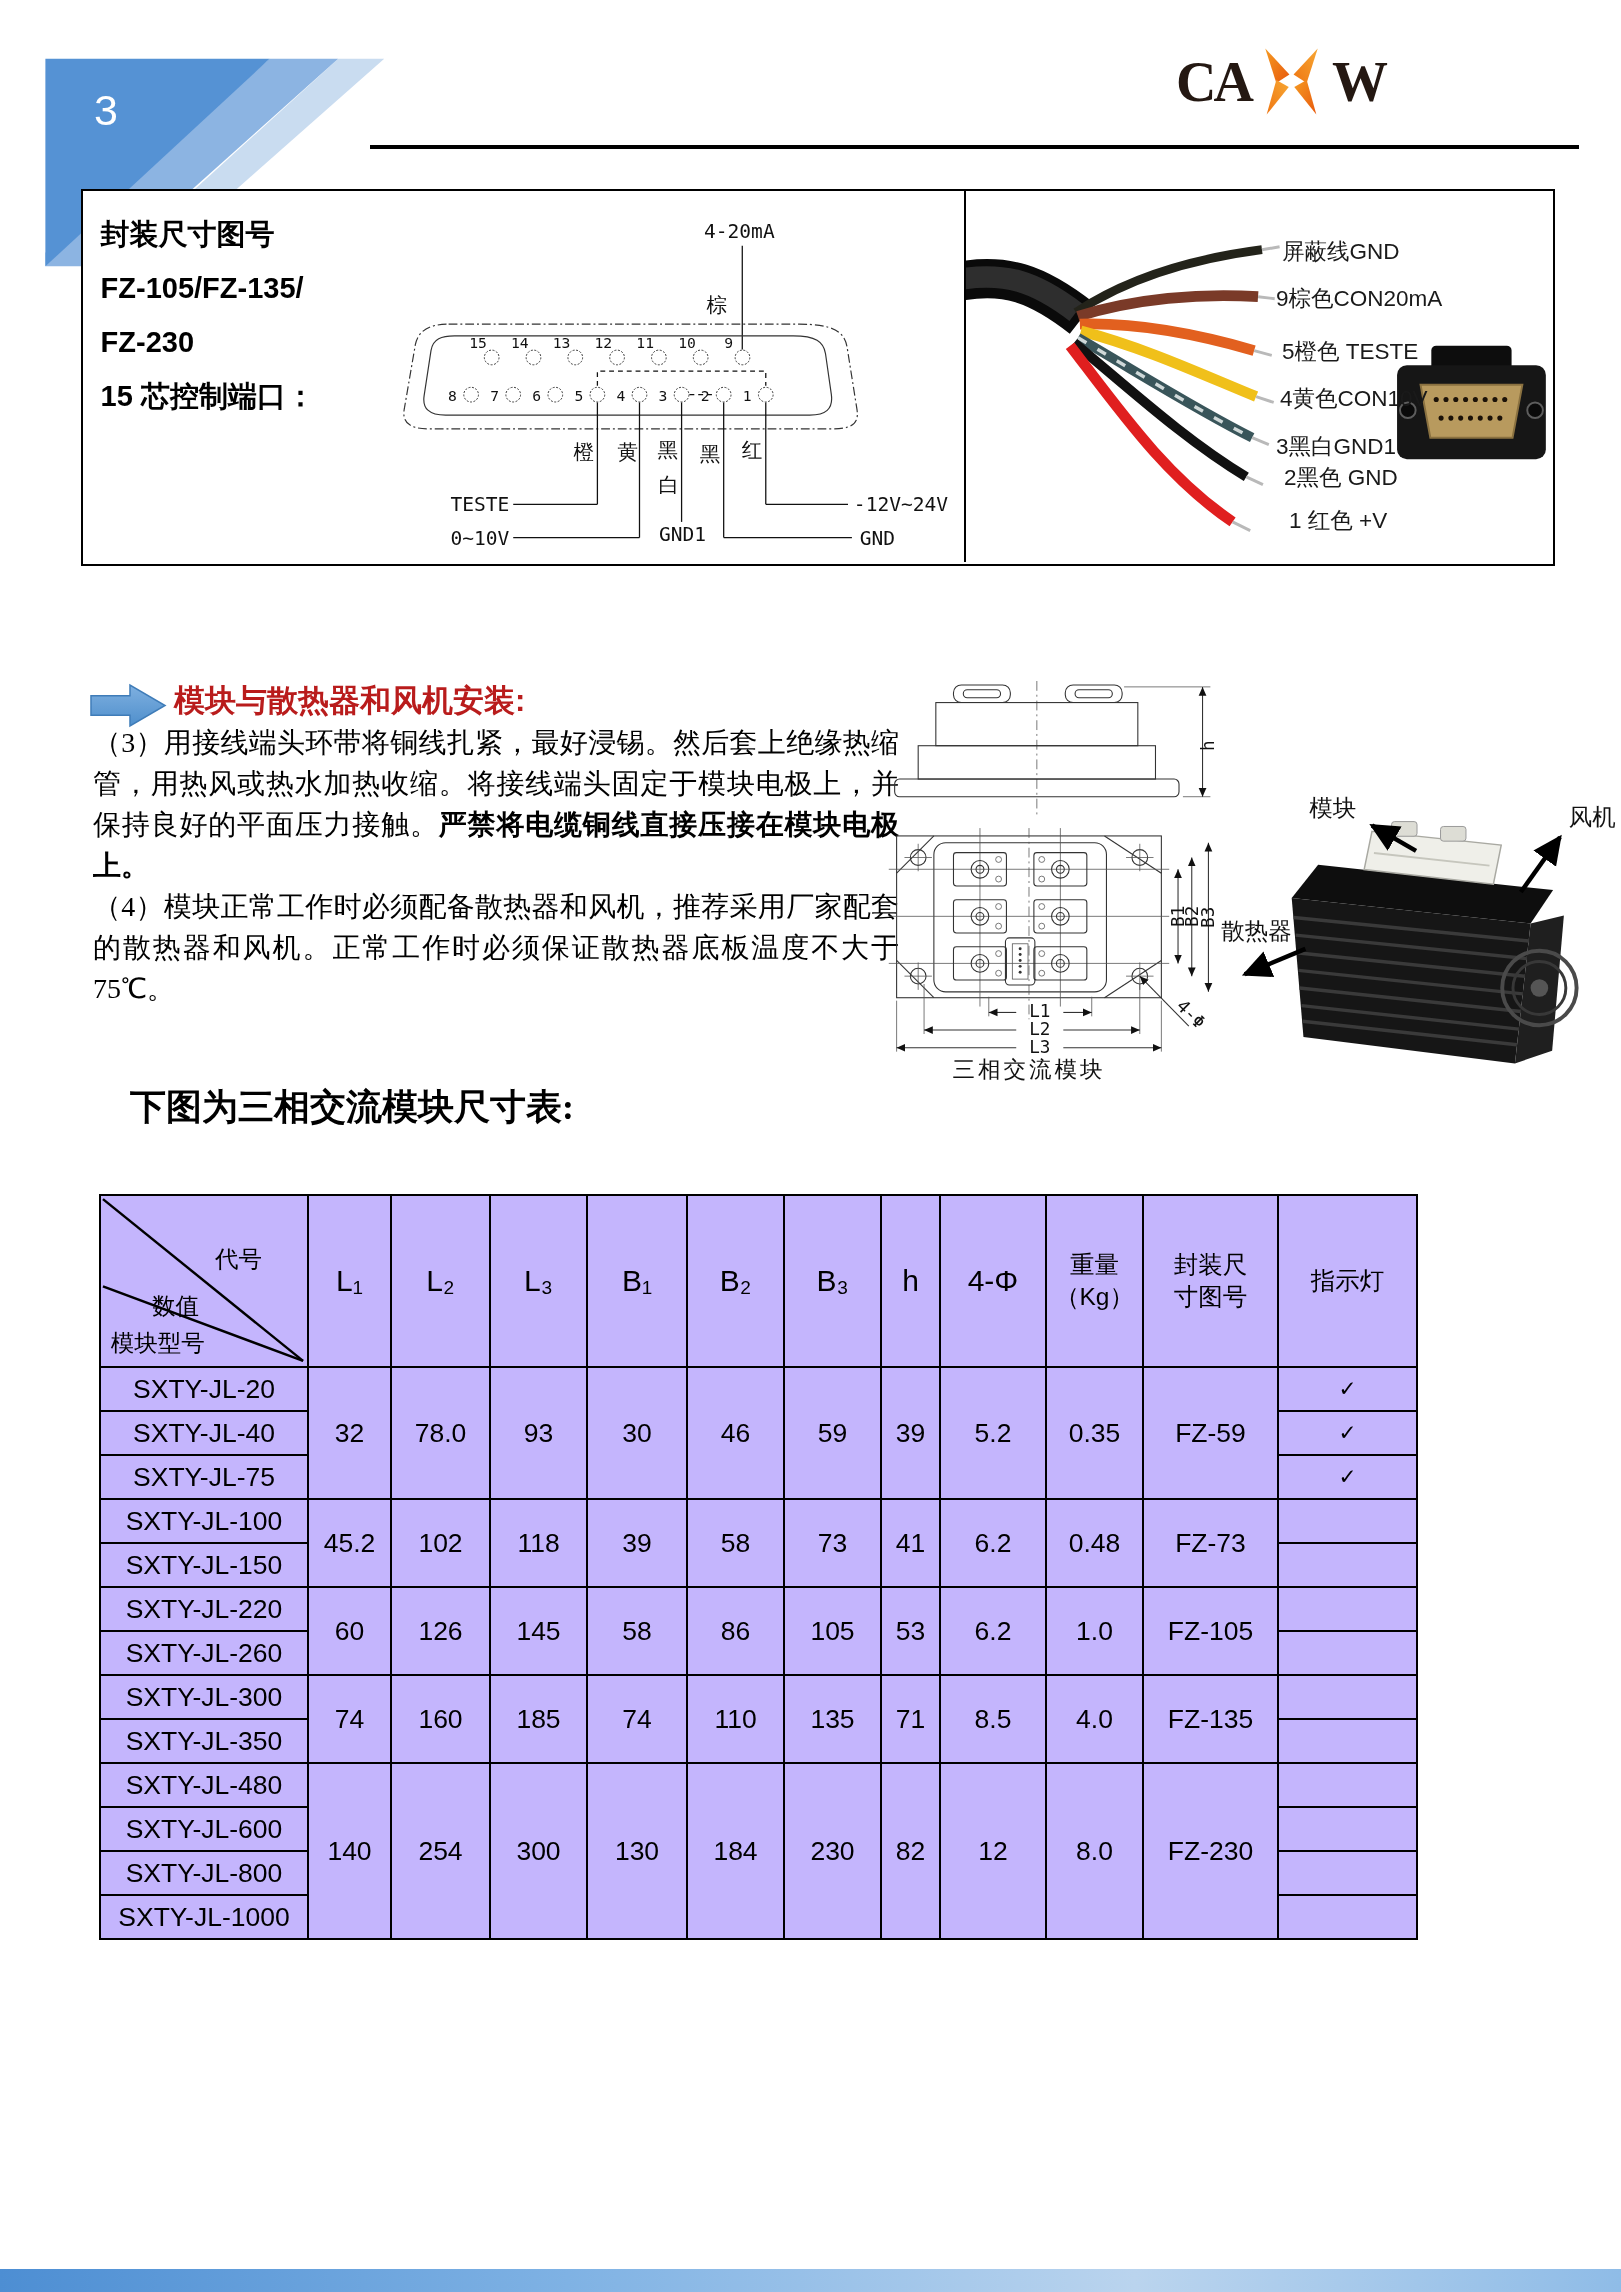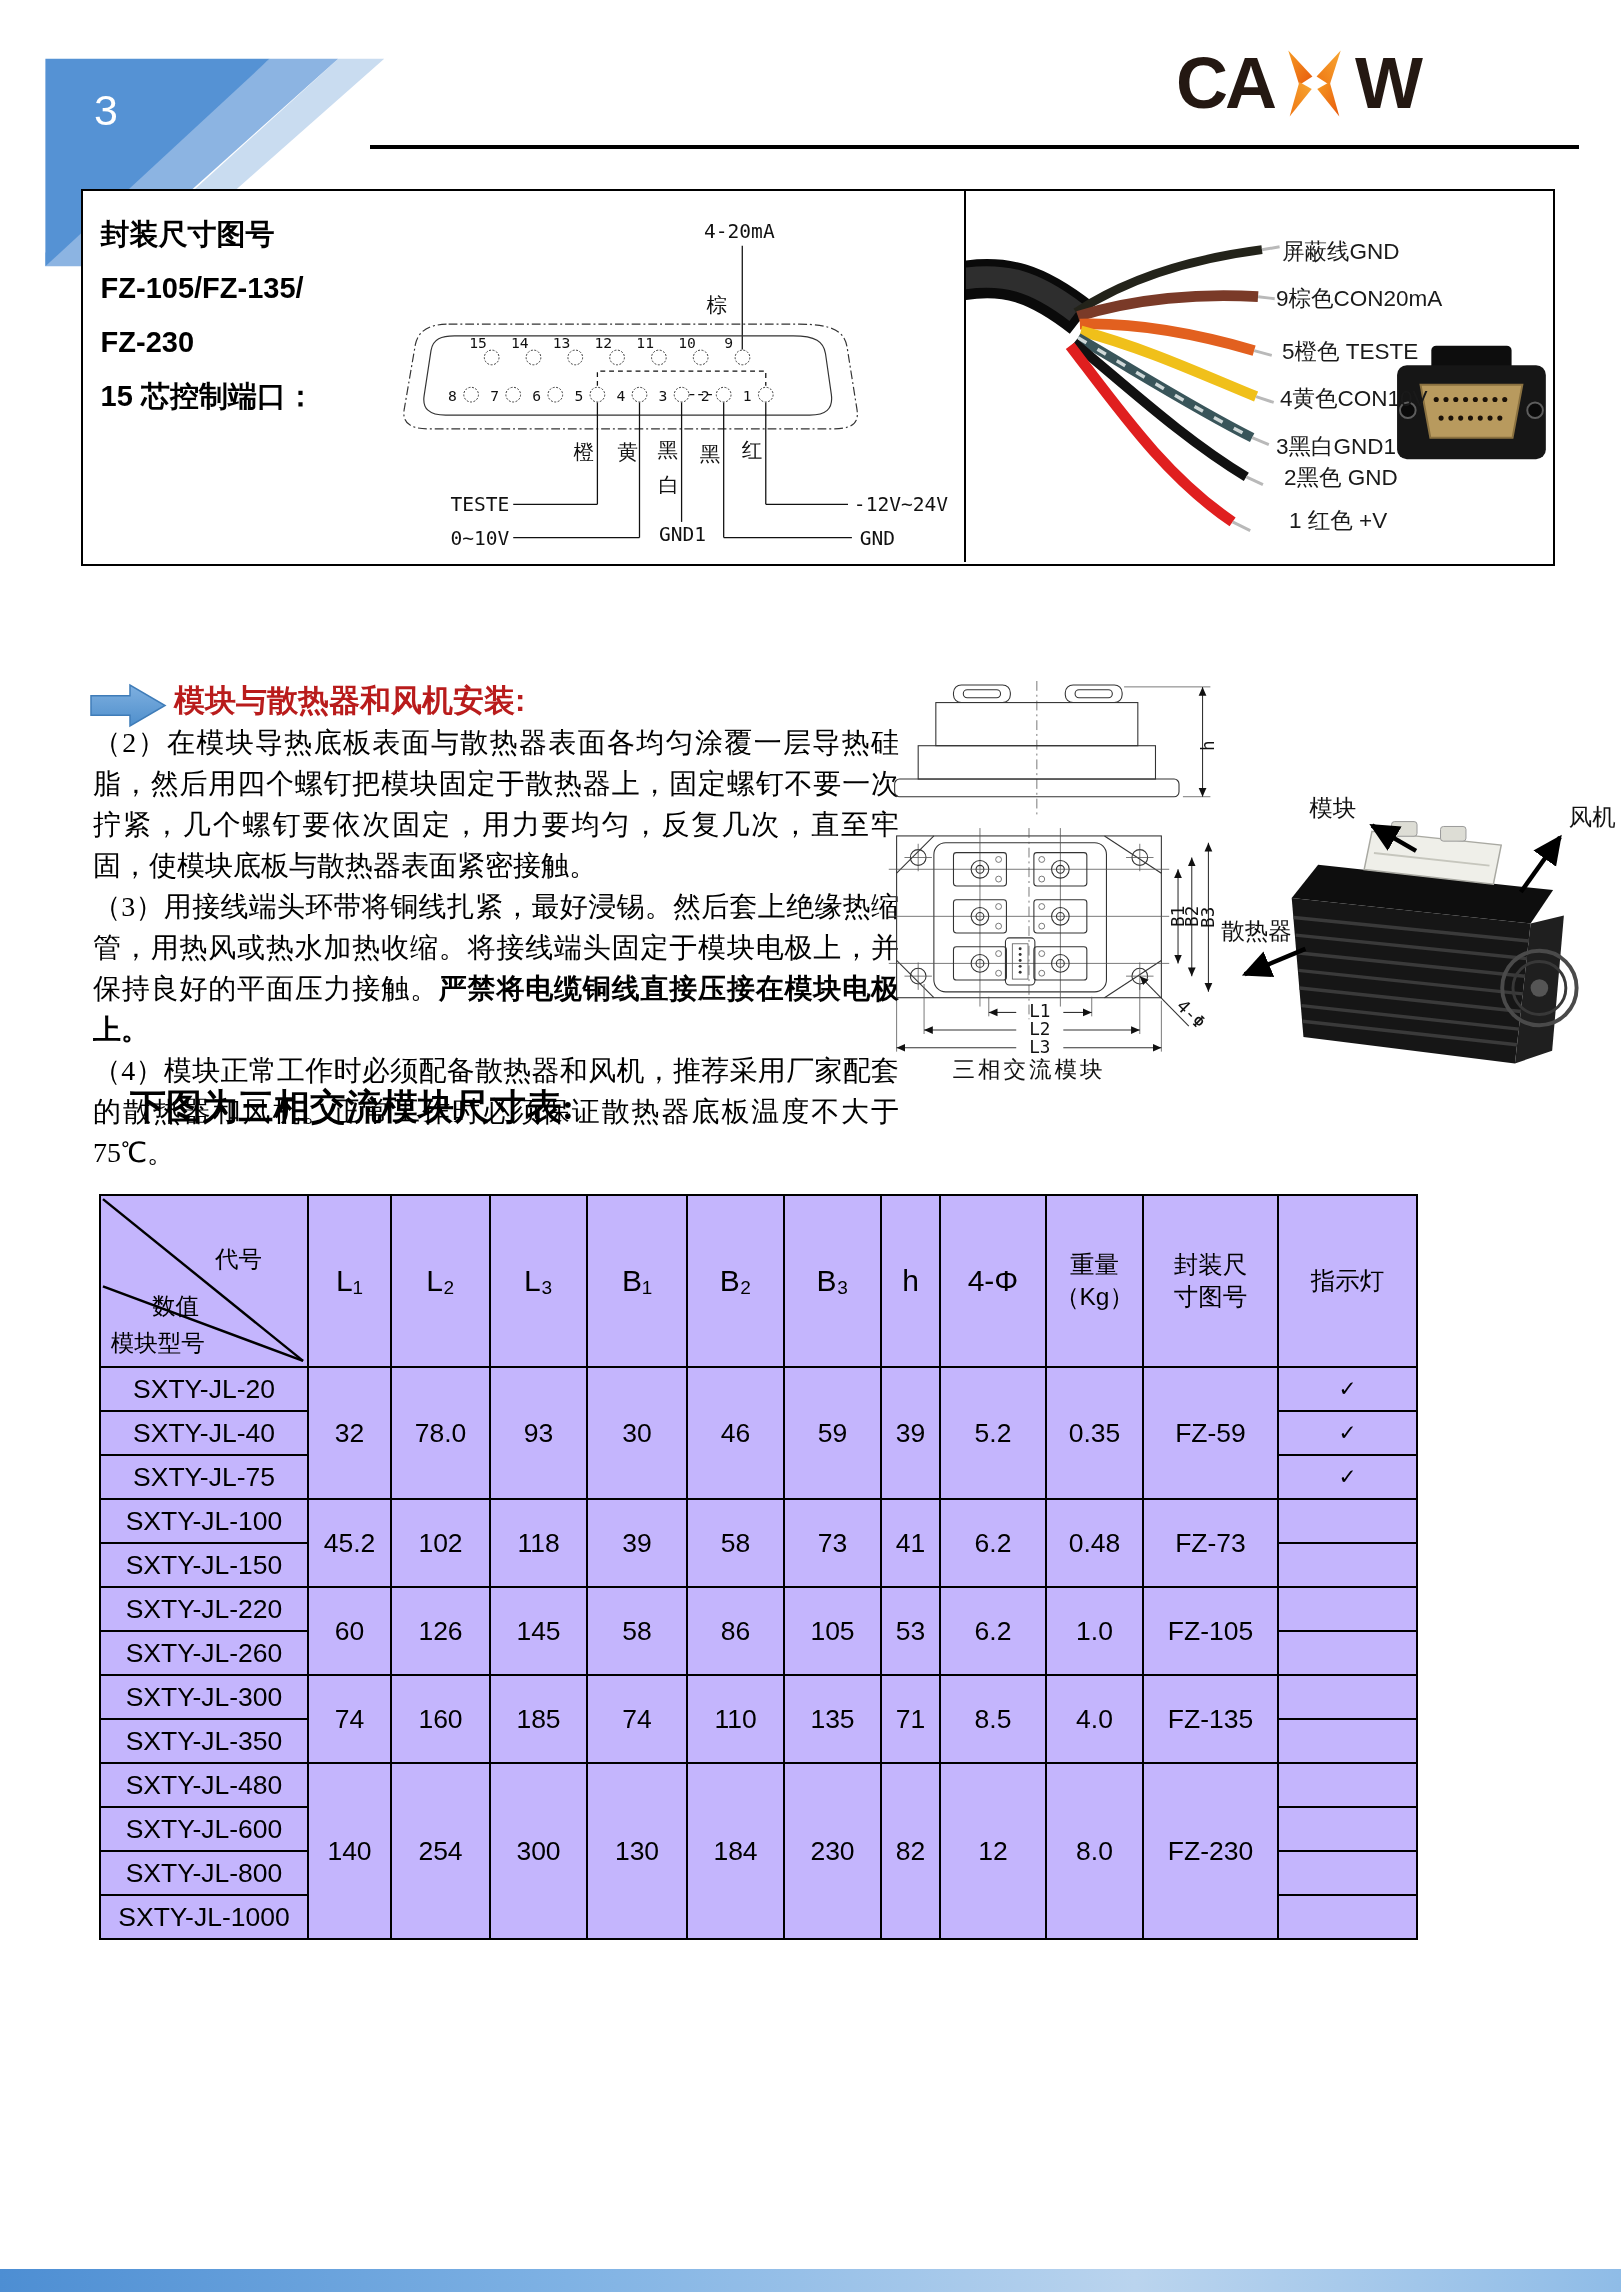--- a/index.html
+++ b/index.html
@@ -7,22 +7,22 @@
   #page{position:relative;width:1621px;height:2293px;background:#ffffff;overflow:hidden;
         font-family:"Liberation Sans",sans-serif;color:#000}
   .abs{position:absolute}
 
   
   #corner{left:0;top:0;width:412px;height:284px}
   #page-num{left:94px;top:86px;color:#ffffff;font-size:43px;font-weight:400}
 
   
   #logo{left:1176px;top:47px;display:flex;align-items:center;gap:5.9px}
-  .logo-txt{font-size:72px;font-weight:800;color:#241812;letter-spacing:-2.9px;line-height:1;
-            font-family:Liberation Sans, sans-serif}
+  .logo-txt{font-size:56px;font-weight:800;color:#241812;letter-spacing:-2.9px;line-height:1;
+            font-family:Liberation Serif, serif}
   #header-rule{left:370px;top:145px;width:1209px;height:3.9px;background:#000}
 
   
   #top-box{left:81px;top:189px;width:1474px;height:377px;border:2.9px solid #000;background:#fff}
   #box-divider{left:881px;top:0;width:2px;height:371px;background:#000}
   #box-title{left:17.6px;top:15.7px;width:245px;font-weight:700;font-size:29px;line-height:54px}
 
   #conn-svg{left:183px;top:2px}
   .cad{font-family:"DejaVu Sans Mono",monospace}
   .pinc{fill:none;stroke:#333;stroke-width:1;stroke-dasharray:2,1.6}
@@ -262,21 +262,20 @@
       <linearGradient id="arrg" x1="0" y1="0" x2="0" y2="1">
         <stop offset="0" stop-color="#7fb0e0"></stop>
           <stop offset="1" stop-color="#4f8fcc"></stop>
       </linearGradient>
     </defs>
     <polygon points="1,13 41,13 41,2 77,23 41,44 41,33 1,33" fill="url(#arrg)" stroke="#3f7cb8" stroke-width="1.5"></polygon>
   </svg>
   <div id="sec-heading" class="abs">模块与散热器和风机安装:</div>
 
   <div id="paras" class="abs">
-    <p><span>（2）在模块导热底板表面与散热器表面各均匀涂覆一层导热硅脂，然后用四个螺钉把模块固定于散热器上，固定螺钉不要一次拧紧，几个螺钉要依次固定，用力要均匀，反复几次，直至牢固，使模块底板与散热器表面紧密接触。</span></p>
     <p><span>（3）用接线端头环带将铜线扎紧，最好浸锡。然后套上绝缘热缩管，用热风或热水加热收缩。将接线端头固定于模块电极上，并保持良好的平面压力接触。</span><b>严禁将电缆铜线直接压接在模块电极上。</b></p>
     <p><span>（4）模块正常工作时必须配备散热器和风机，推荐采用厂家配套的散热器和风机。正常工作时必须保证散热器底板温度不大于 75℃。</span></p>
   </div>
   <div id="table-intro" class="abs">下图为三相交流模块尺寸表:</div>
 
   <svg id="tech-svg" class="abs" width="353" height="404" viewBox="0 0 360 412">
     <defs>
       <marker id="arr" viewBox="0 0 10 10" refX="9" refY="5" markerWidth="9" markerHeight="9" orient="auto-start-reverse">
         <path d="M0,1 L9,5 L0,9 Z" fill="#111"></path>
       </marker>

